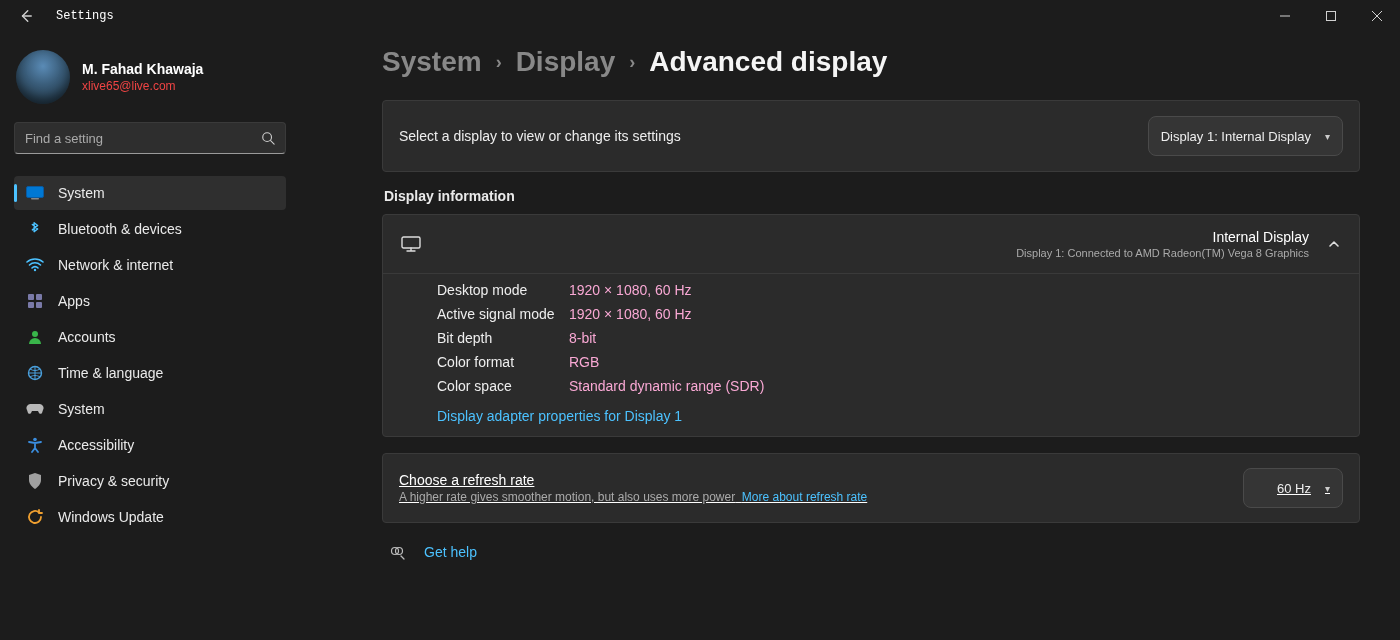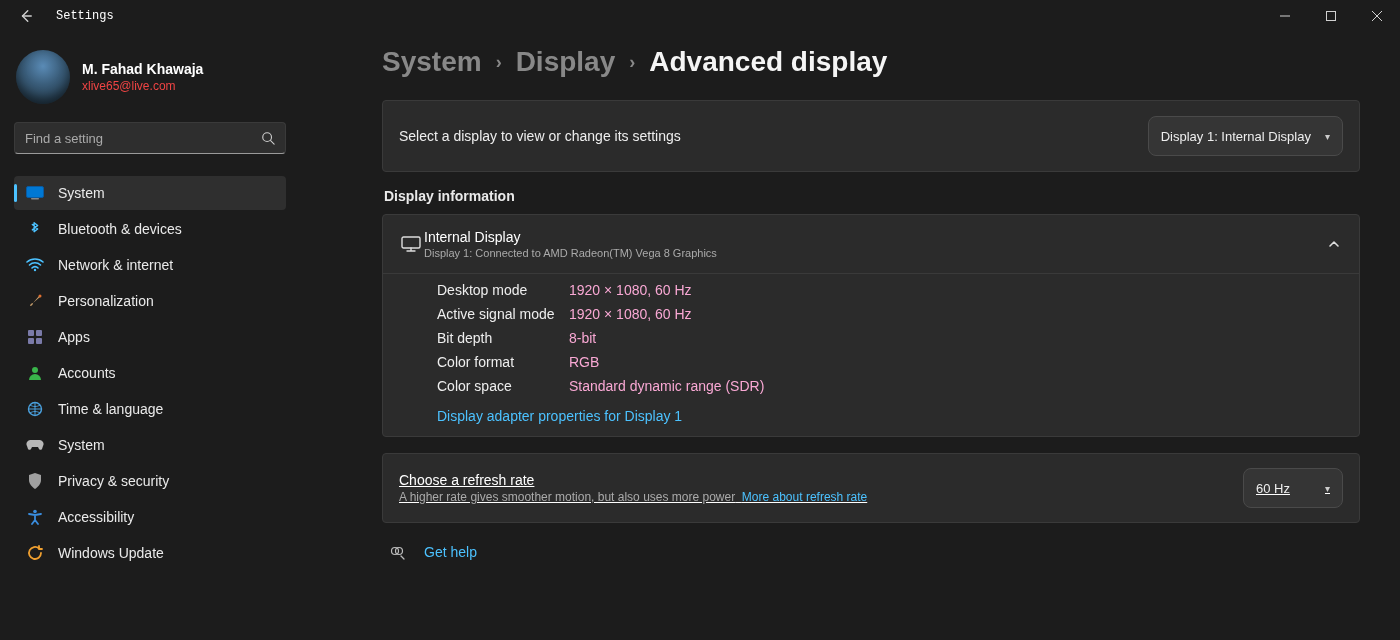--- a/index.html
+++ b/index.html
@@ -127,24 +127,25 @@
   .dd{
     background:#353535;border:1px solid #4a4a4a;border-radius:8px;
     height:40px;display:flex;align-items:center;gap:14px;
     padding:0 12px;font-size:13px;color:#eee;cursor:pointer;
   }
   .dd .chev-d{font-size:10px;color:#ccc;}
 
   .section-title{font-size:14px;font-weight:600;color:#eaeaea;margin:10px 0 10px 2px;}
 
   .info-head{
-    display:flex;align-items:center;gap:3px;
+    display:flex;align-items:center;gap:18px;
     padding:14px 18px;
     cursor:pointer;
     border-bottom:1px solid #3a3a3a;
+    text-align:right;
   }
   .info-head .mon-ico{color:#ddd;}
   .info-head .titles{flex:1;}
   .info-head .t1{font-size:14px;}
   .info-head .t2{font-size:11px;color:#aaa;margin-top:2px;}
 
   .props{padding:8px 18px 12px 54px;}
   .prop{display:flex;align-items:flex-start;height:24px;font-size:14px;}
   .prop .k{width:132px;color:#eee;}
   .prop .v{color:#f9a8d4;}
@@ -243,29 +244,20 @@
             <svg width="18" height="14" viewBox="0 0 18 14">
               <path d="M1 4a12 12 0 0 1 16 0M3.5 7a8 8 0 0 1 11 0M6 10a4 4 0 0 1 6 0" fill="none" stroke="#4cc2ff" stroke-width="1.6" stroke-linecap="round"></path>
               <circle cx="9" cy="12" r="1.2" fill="#4cc2ff"></circle>
             </svg>
           </span>
         <span>Network &amp; internet</span>
       </div>
       <div class="nav-item">
         <span class="nav-ico">
             <svg width="16" height="16" viewBox="0 0 16 16">
-              <path d="M3 13c0-2 2-3 3-3l6-7 1 1-7 6c0 1-1 3-3 3z" fill="#c29b6a"></path>
-              <circle cx="13" cy="3" r="1.5" fill="#e07030"></circle>
-            </svg>
-          </span>
-        <span>Personalization</span>
-      </div>
-      <div class="nav-item">
-        <span class="nav-ico">
-            <svg width="16" height="16" viewBox="0 0 16 16">
               <rect x="1" y="1" width="6" height="6" rx="1" fill="#7a7aa8"></rect>
               <rect x="9" y="1" width="6" height="6" rx="1" fill="#7a7aa8"></rect>
               <rect x="1" y="9" width="6" height="6" rx="1" fill="#7a7aa8"></rect>
               <rect x="9" y="9" width="6" height="6" rx="1" fill="#7a7aa8"></rect>
             </svg>
           </span>
         <span>Apps</span>
       </div>
       <div class="nav-item">
         <span class="nav-ico">
@@ -288,34 +280,34 @@
       <div class="nav-item">
         <span class="nav-ico">
             <svg width="18" height="12" viewBox="0 0 18 12">
               <path d="M4 1h10a4 4 0 0 1 3 6l-1 3a2 2 0 0 1-3 0l-1-2H6l-1 2a2 2 0 0 1-3 0L1 7a4 4 0 0 1 3-6z" fill="#b8b8b8"></path>
             </svg>
           </span>
         <span>System</span>
       </div>
       <div class="nav-item">
         <span class="nav-ico">
-            <svg width="14" height="16" viewBox="0 0 14 16">
-              <path d="M7 0l6 2v5c0 4-3 7-6 9-3-2-6-5-6-9V2z" fill="#a0a0a0"></path>
-            </svg>
-          </span>
-        <span>Privacy &amp; security</span>
-      </div>
-      <div class="nav-item">
-        <span class="nav-ico">
             <svg width="16" height="16" viewBox="0 0 16 16">
               <circle cx="8" cy="2.5" r="1.8" fill="#3a8dde"></circle>
               <path d="M2 5l6 1 6-1M8 6v5m0 0l-3 4m3-4l3 4" stroke="#3a8dde" stroke-width="1.8" stroke-linecap="round" fill="none"></path>
             </svg>
           </span>
         <span>Accessibility</span>
+      </div>
+      <div class="nav-item">
+        <span class="nav-ico">
+            <svg width="14" height="16" viewBox="0 0 14 16">
+              <path d="M7 0l6 2v5c0 4-3 7-6 9-3-2-6-5-6-9V2z" fill="#a0a0a0"></path>
+            </svg>
+          </span>
+        <span>Privacy &amp; security</span>
       </div>
       <div class="nav-item">
         <span class="nav-ico">
             <svg width="16" height="16" viewBox="0 0 16 16">
               <path d="M14 8a6 6 0 1 1-2-4.5" fill="none" stroke="#f0a030" stroke-width="1.8" stroke-linecap="round"></path>
               <path d="M12 1v3h3" fill="none" stroke="#f0a030" stroke-width="1.8" stroke-linecap="round" stroke-linejoin="round"></path>
             </svg>
           </span>
         <span>Windows Update</span>
       </div>
@@ -384,21 +376,21 @@
       </div>
     </div>
 
     <div class="card refresh">
       <div>
         <div class="t1">Choose a refresh rate</div>
         <div class="t2">
           <span>A higher rate gives smoother motion, but also uses more power</span>&nbsp;&nbsp;<span class="link">More about refresh rate</span>
         </div>
       </div>
-      <div class="dd" style="min-width:100px;justify-content:space-between;">
+      <div class="dd" style="min-width:100px;justify-content:flex-end;">
         <span>60 Hz</span>
         <span class="chev-d">▾</span>
       </div>
     </div>
 
     <div class="help">
       <span class="help-ico">
         <svg width="18" height="18" viewBox="0 0 18 18">
             <circle cx="7" cy="8" r="3.5" fill="none" stroke="currentColor" stroke-width="1.2"></circle>
             <circle cx="11" cy="8" r="3.5" fill="none" stroke="currentColor" stroke-width="1.2"></circle>

